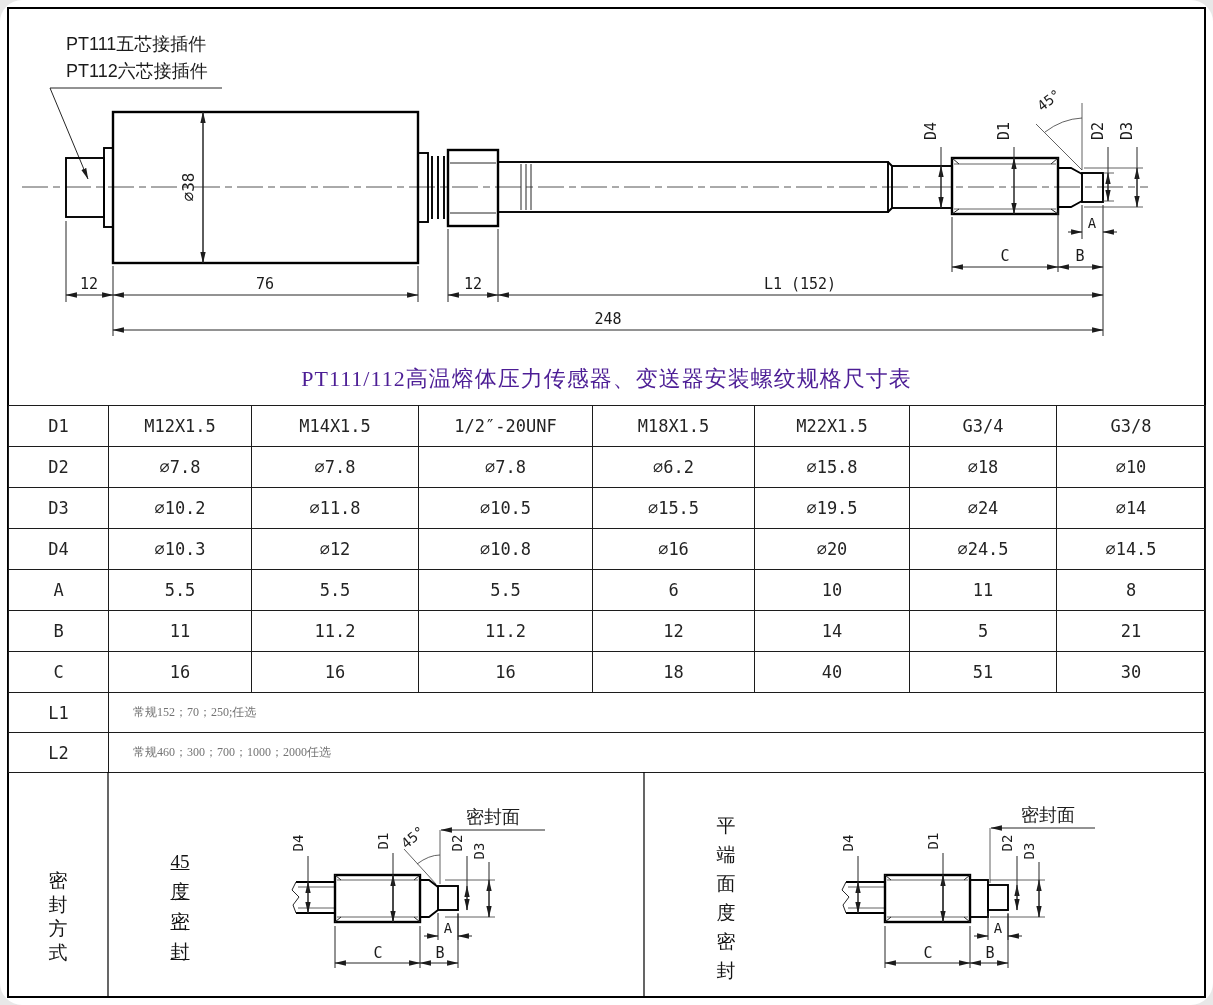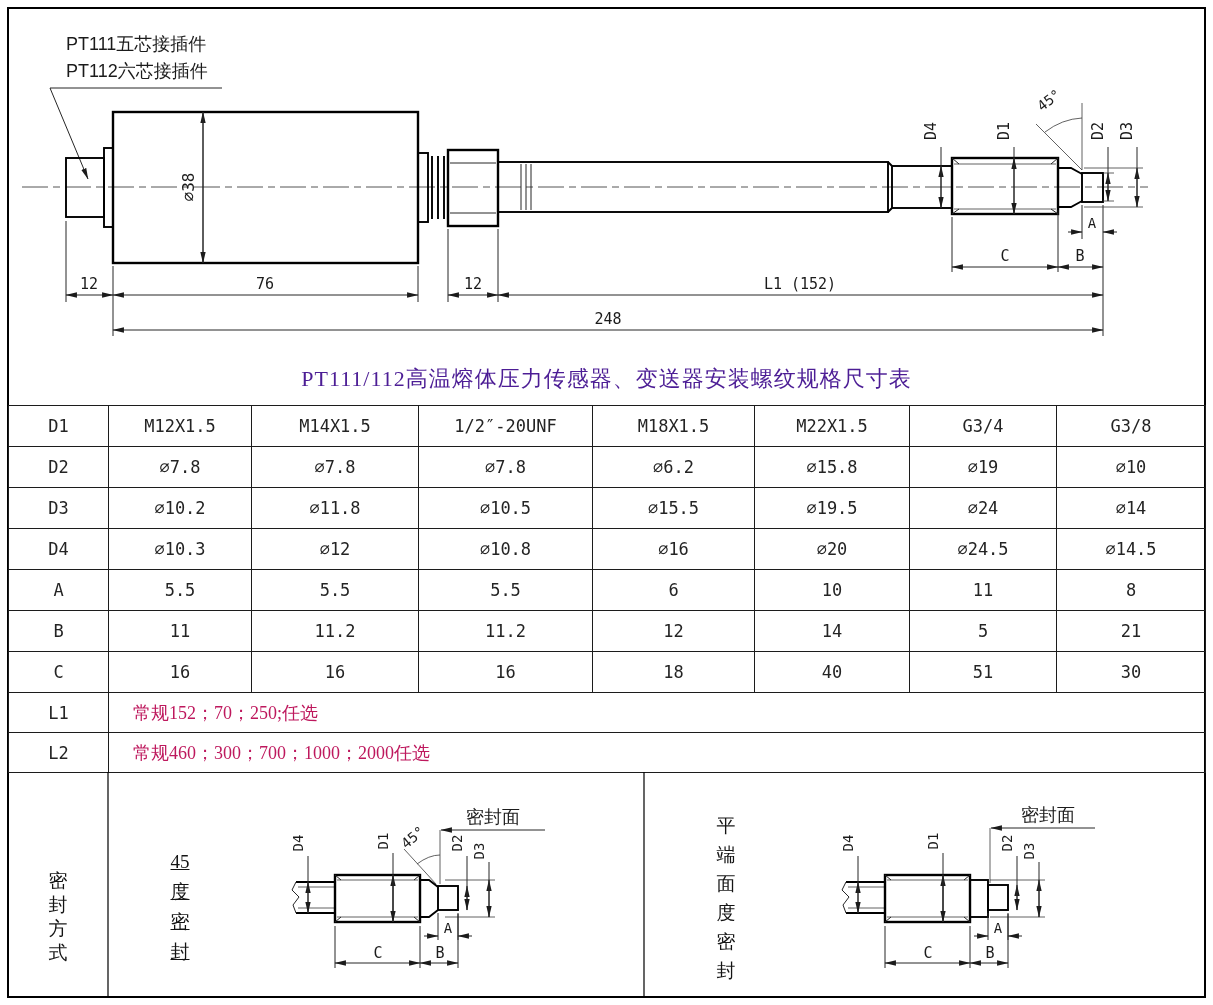--- a/index.html
+++ b/index.html
@@ -1,29 +1,29 @@
 <!DOCTYPE html>
 <html><head>
 <meta charset="utf-8">
 <style>
   html,body{margin:0;padding:0;background:#e8e8e8;}
   .page{position:relative;width:1213px;height:1005px;background:#fff;margin:0 auto;overflow:hidden;
-        font-family:"Liberation Sans",sans-serif;color:#111;}
+        font-family:"Liberation Sans",sans-serif;color:#111;border-radius:22px;}
   .frame{position:absolute;left:7px;top:7px;width:1195px;height:987px;border:2px solid #000;}
   .top-svg{position:absolute;left:0;top:0;}
   .seal-svg{position:absolute;left:0;top:772px;}
   .sheet-title{position:absolute;top:364px;left:0;width:1213px;text-align:center;
         font-family:"Liberation Serif","DejaVu Serif",serif;font-size:22px;letter-spacing:1px;color:#4c1d95;}
   table.spec{position:absolute;left:8px;top:405px;width:1197px;border-collapse:collapse;table-layout:fixed;}
   table.spec td{border:1px solid #1c1c1c;text-align:center;vertical-align:middle;padding:0;
         font-family:"DejaVu Sans Mono","Liberation Mono",monospace;font-size:17px;color:#242424;}
   table.spec tr.r{height:41px;}
   table.spec tr.rl{height:40px;}
   table.spec td.long{text-align:left;padding-left:24px;
-        font-family:"Liberation Serif","DejaVu Serif",serif;font-size:18px;color:#be185d;margin-top:28px;}
+        font-family:"Liberation Serif","DejaVu Serif",serif;font-size:12px;color:#737373;margin-top:28px;}
   .vstack{position:absolute;display:flex;flex-direction:column;align-items:center;
         font-family:"Liberation Serif","DejaVu Serif",serif;color:#141414;}
   .vstack span{display:block;}
   .stack-method{left:8px;top:869px;width:100px;font-size:19px;line-height:24px;}
   .stack-left{left:130px;top:847px;width:100px;font-size:19px;line-height:30px;text-decoration:underline;}
   .stack-right{left:676px;top:811px;width:100px;font-size:19px;line-height:29px;}
   
   .thick{fill:none;stroke:#000;stroke-width:2.4;}
   .med{fill:none;stroke:#000;stroke-width:1.9;}
   .thin{fill:none;stroke:#262626;stroke-width:1;}
@@ -148,21 +148,21 @@
         <td>G3/4</td>
         <td>G3/8</td>
       </tr>
       <tr class="r">
         <td>D2</td>
         <td>∅7.8</td>
         <td>∅7.8</td>
         <td>∅7.8</td>
         <td>∅6.2</td>
         <td>∅15.8</td>
-        <td>∅19</td>
+        <td>∅18</td>
         <td>∅10</td>
       </tr>
       <tr class="r">
         <td>D3</td>
         <td>∅10.2</td>
         <td>∅11.8</td>
         <td>∅10.5</td>
         <td>∅15.5</td>
         <td>∅19.5</td>
         <td>∅24</td>

